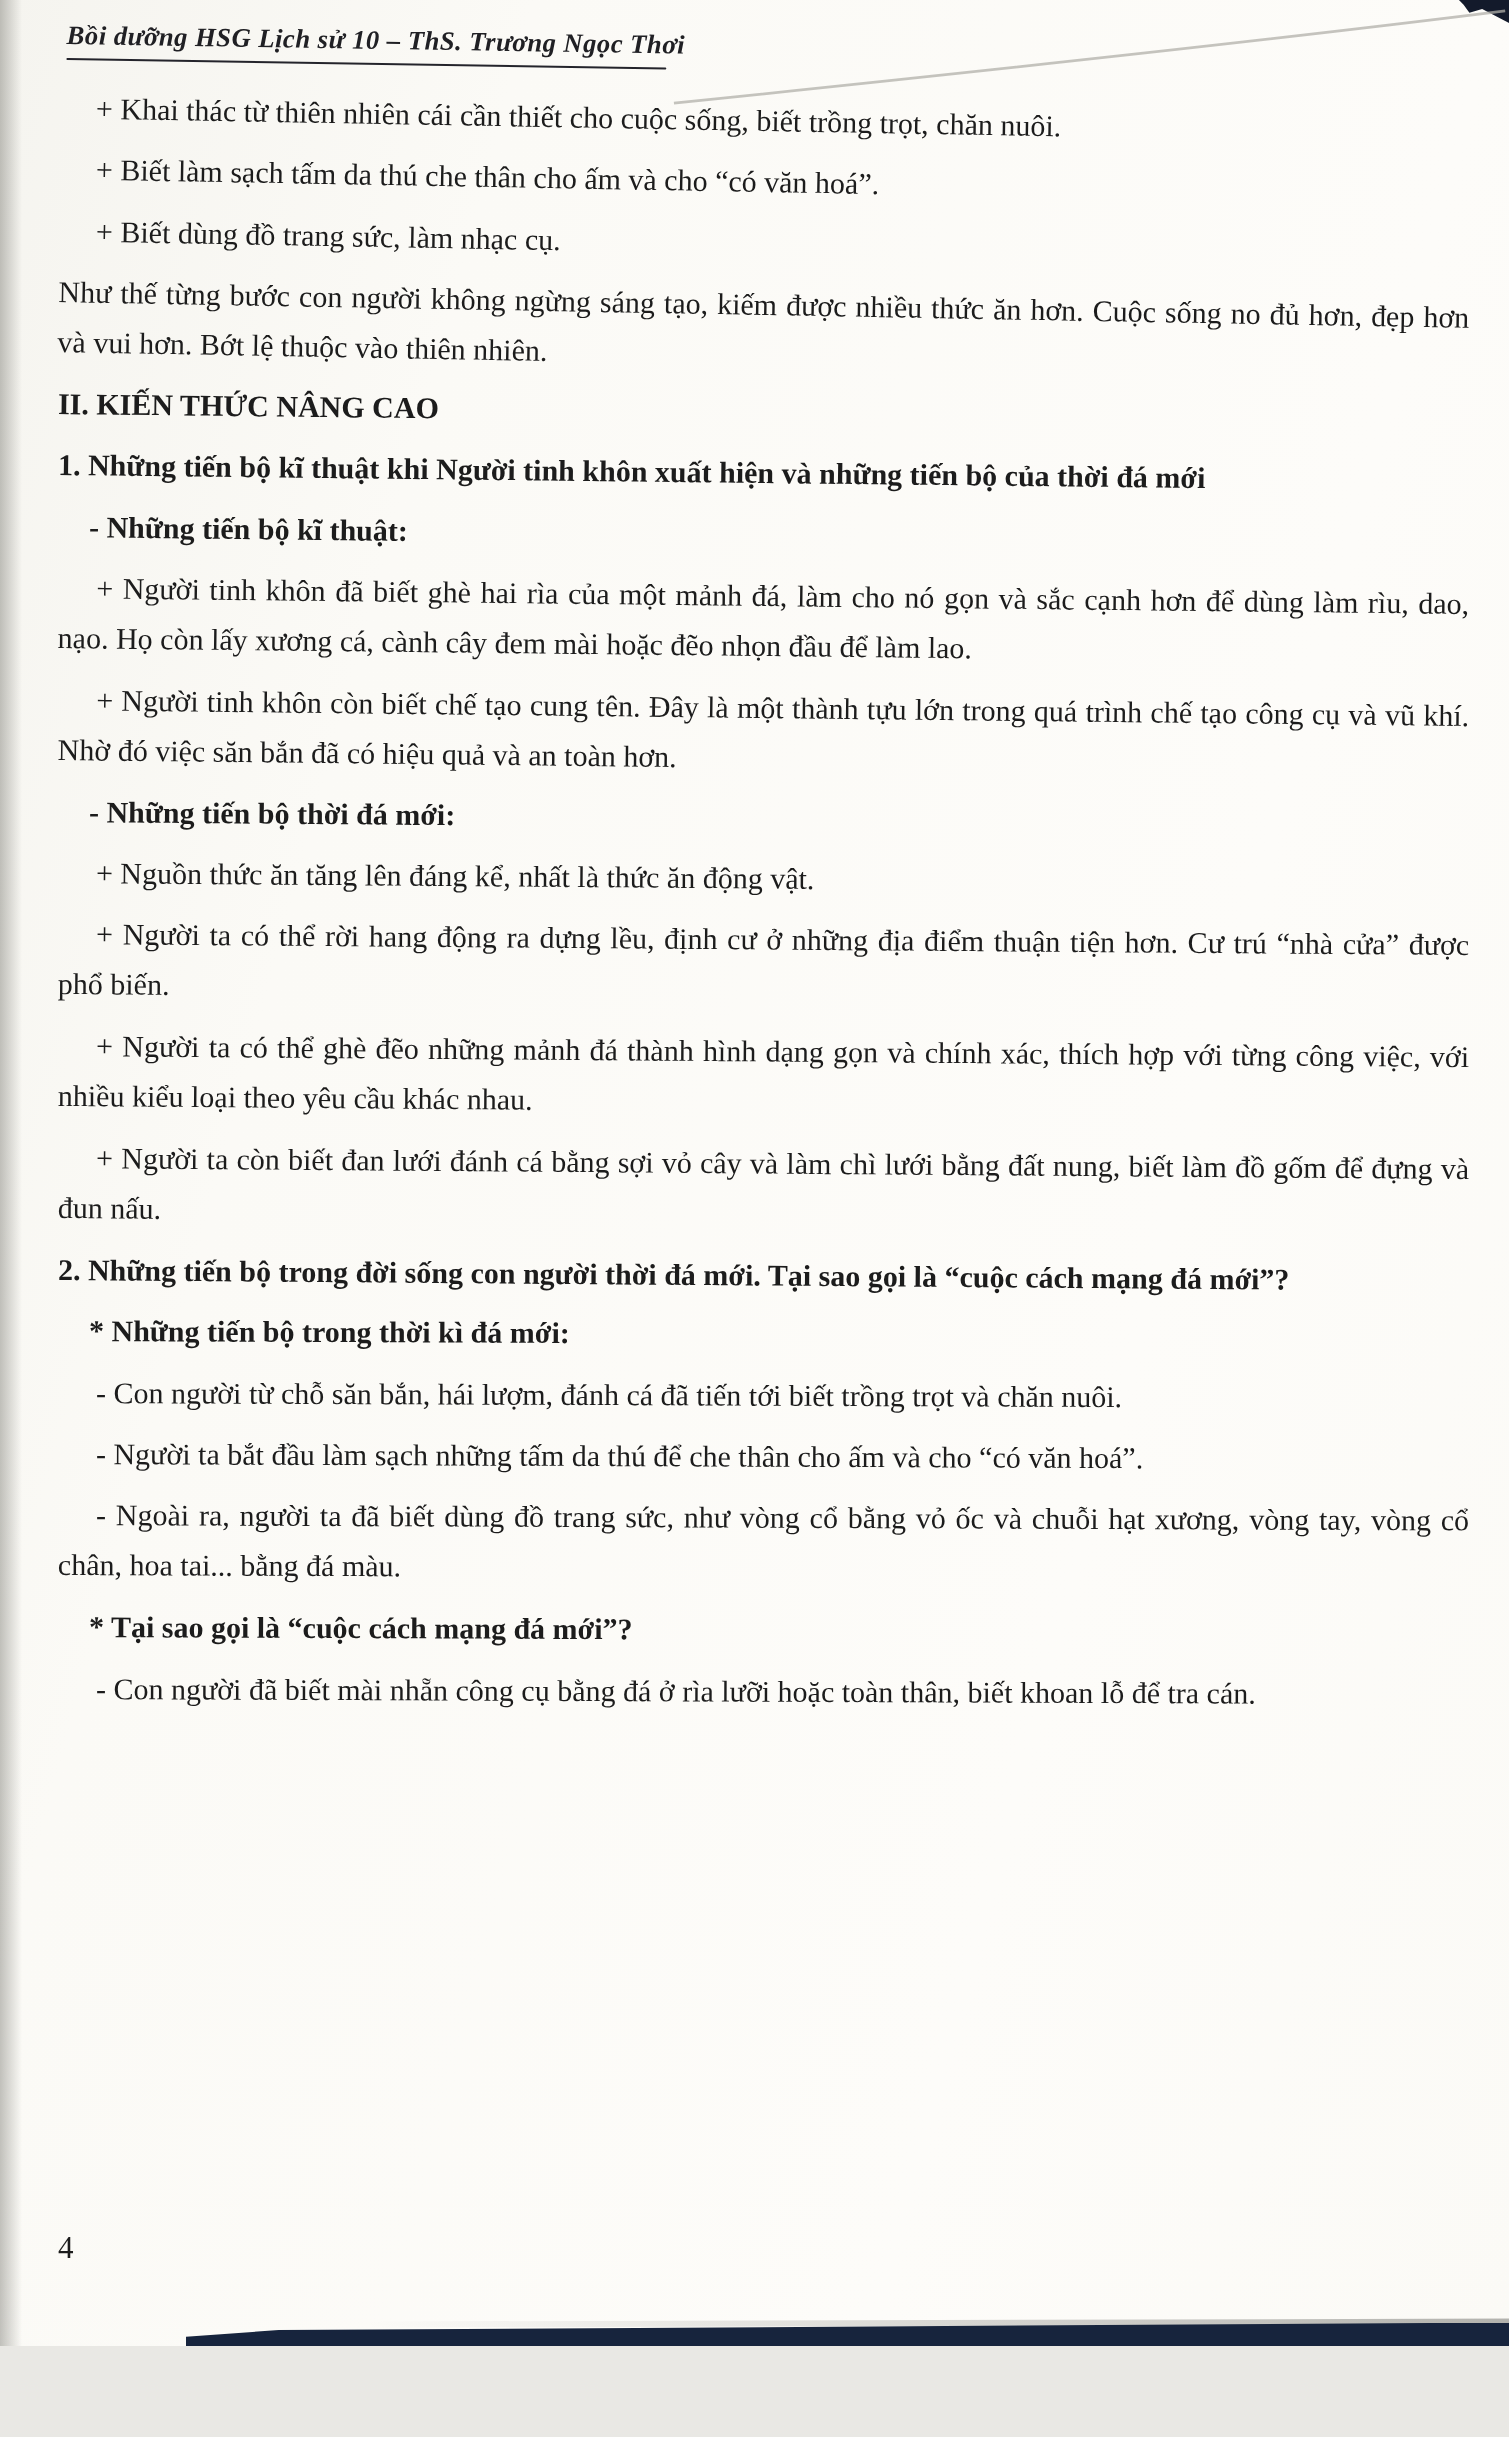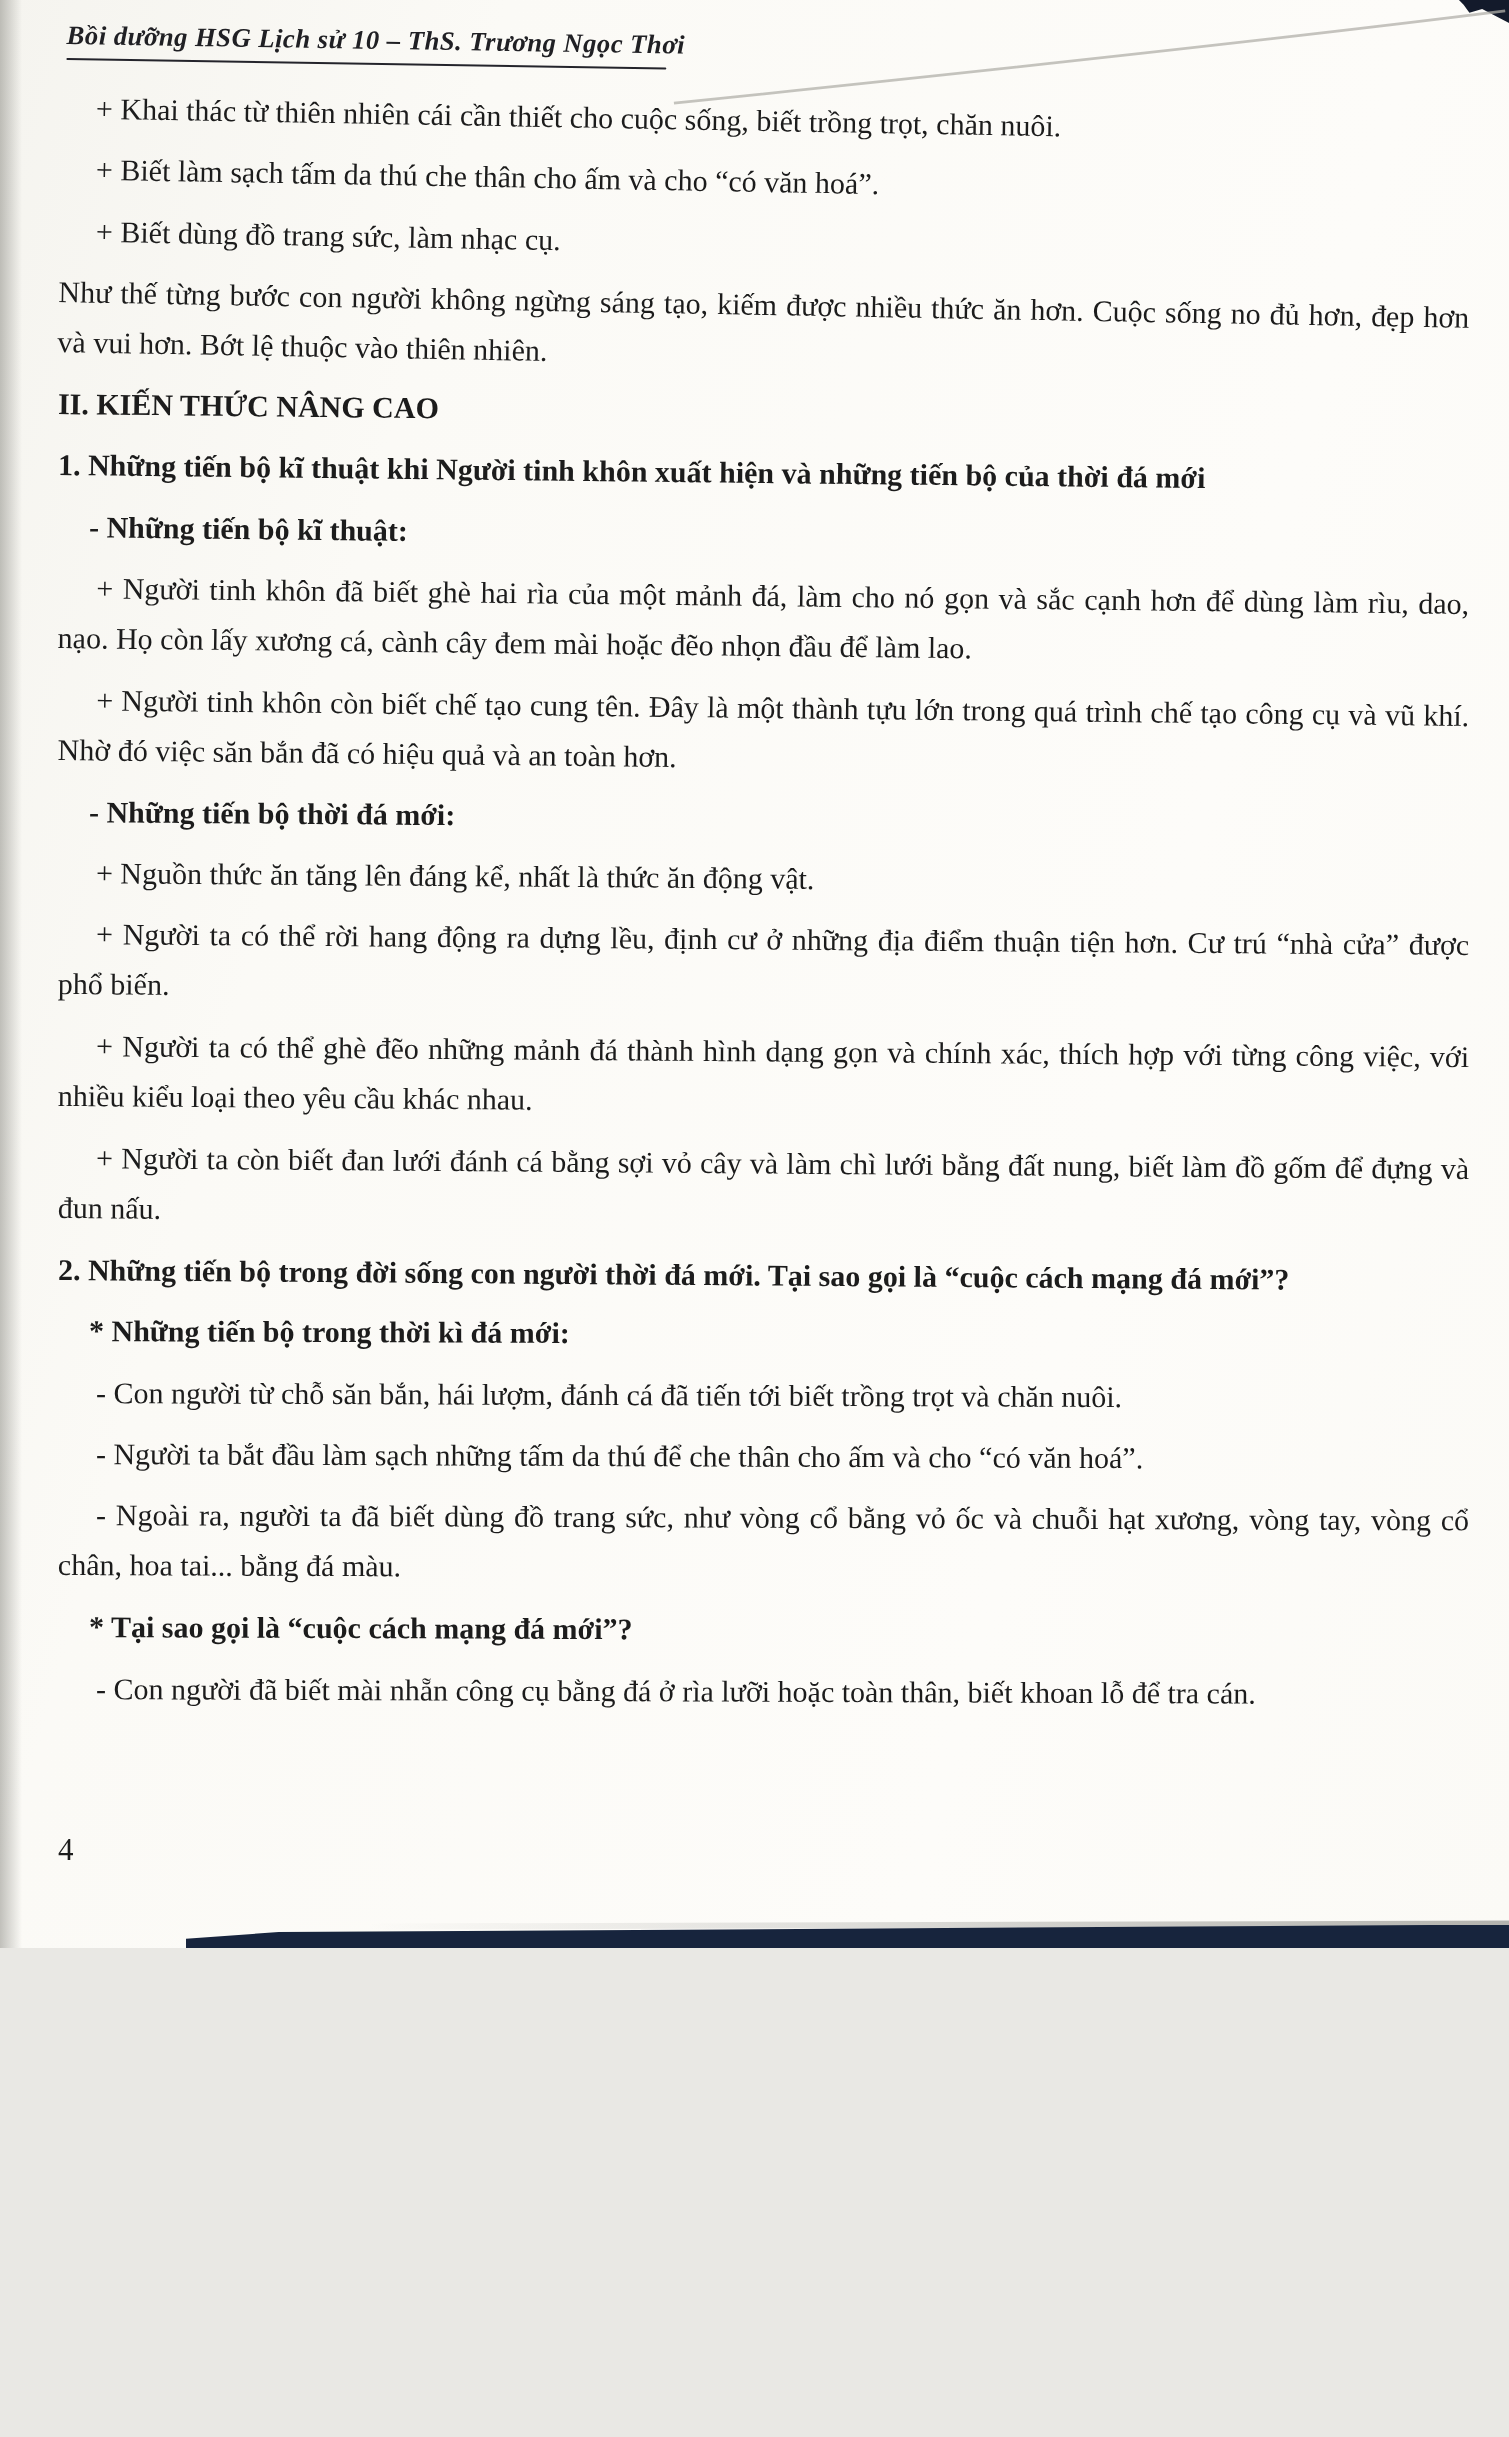--- a/index.html
+++ b/index.html
@@ -3,21 +3,21 @@
 <meta charset="utf-8">
 <style>
   html, body { margin: 0; padding: 0; }
   body {
     width: 1510px; height: 2438px;
     background: #e9e8e4;
     font-family: "Liberation Serif", serif;
   }
   .page {
     position: relative;
-    width: 1510px; height: 1948px;
+    width: 1510px; height: 2346px;
     background: linear-gradient(105deg, #f5f4ef 0%, #fbfaf6 25%, #fdfcf9 70%, #fbfaf6 100%);
     overflow: hidden;
     color: #1c1c1c;
   }
   .page::before {
     content: "";
     position: absolute; left: 0; top: 0; bottom: 0; width: 22px;
     background: linear-gradient(90deg, rgba(70,70,62,.32), rgba(70,70,62,0));
     pointer-events: none;
   }

